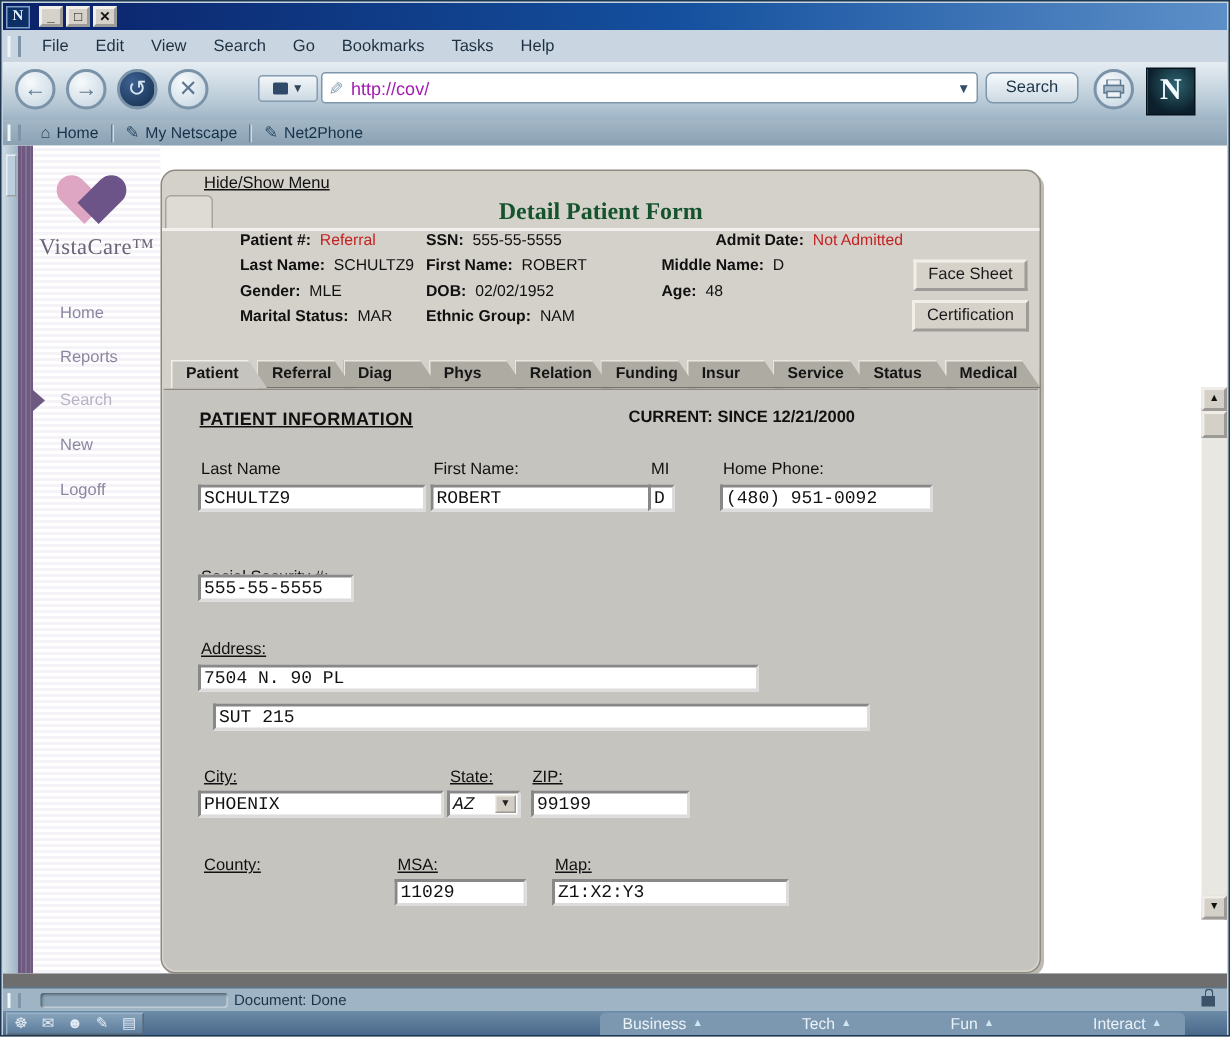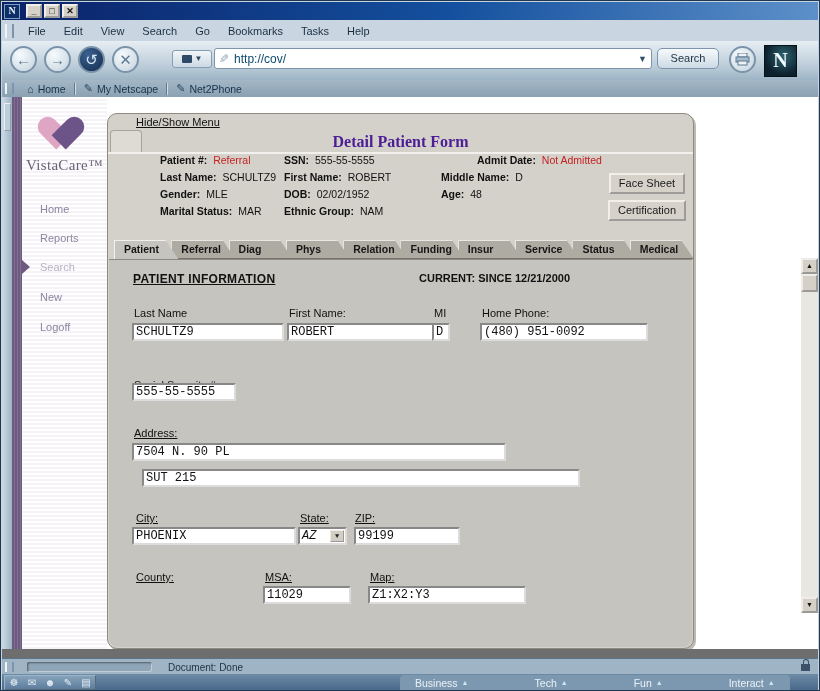--- a/index.html
+++ b/index.html
@@ -33,21 +33,21 @@
     border:2px solid #7b93a8;background:radial-gradient(circle at 35% 30%,#f6fafc,#c3d3df);
     color:#5d7890;font-size:15px;line-height:24px;text-align:center;box-sizing:border-box;}
   .navbtn.dark{background:radial-gradient(circle at 35% 30%,#3d6191,#132c4c);color:#d6e6f2;}
   .bmarkbox{top:9px;height:16px;width:38px;border:1px solid #879db1;border-radius:3px;
     background:linear-gradient(#f2f6f9,#ccd9e3);display:flex;align-items:center;justify-content:center;gap:3px;}
   .bmarkglyph{width:10px;height:8px;background:#2e4a68;border-radius:1px;}
   .combo-arrow{font-size:8px;color:#30475c;line-height:8px;}
   .urlfield{top:7px;height:21px;background:#fff;border:1px solid #7e96ab;border-radius:3px;
     display:flex;align-items:center;padding:0 4px;box-sizing:border-box;}
   .urlpen{color:#8aa2b4;font-size:12px;margin-right:5px;transform:scaleX(-1);}
-  .urltext{font-size:12px;color:#0c4a6e;flex:1;}
+  .urltext{font-size:12px;color:#a21caf;flex:1;}
   .urldrop{font-size:9px;color:#33506b;}
   .searchbtn{top:7px;height:21px;width:62px;border:1px solid #7e96ab;border-radius:5px;
     background:linear-gradient(#f7fafc,#ccd9e3);font-size:11px;color:#1c3347;
     text-align:center;line-height:19px;box-sizing:border-box;}
   .printbtn{top:5px;width:27px;height:27px;border-radius:50%;border:2px solid #7b93a8;
     background:radial-gradient(circle at 35% 30%,#f6fafc,#c3d3df);box-sizing:border-box;
     display:flex;align-items:center;justify-content:center;}
   .nlogo{top:4px;width:31px;height:30px;background:radial-gradient(circle at 60% 35%,#2e6470,#0c1f2c 70%);
     border:1px solid #061219;color:#f2fbff;font:bold 20px/28px "Liberation Serif",serif;text-align:center;}
   
@@ -78,21 +78,21 @@
   .navarrow{left:20px;width:0;height:0;border-left:8px solid #6e5a80;
     border-top:7px solid transparent;border-bottom:7px solid transparent;}
   
   .panel{left:105px;top:16px;width:587px;height:536px;background:#d4d1ca;
     border:1px solid #8e8a80;border-radius:10px;box-sizing:border-box;
     box-shadow:2px 2px 0 #bdbab2;}
   .hslink{left:28px;top:2px;font-size:11px;color:#111;text-decoration:underline;}
   .notch{left:2px;top:16px;width:30px;height:22px;background:#dedbd4;
     border:1px solid #a8a49c;border-bottom:none;border-radius:4px 4px 0 0;}
   .ptitle{left:0;right:0;top:17px;height:21px;text-align:center;
-    font:bold 16px/21px "Liberation Serif",serif;color:#4c1d95;
+    font:bold 16px/21px "Liberation Serif",serif;color:#14532d;
     border-bottom:2px solid #f2f0ec;}
   .srow{height:15px;font-size:10.5px;color:#111;white-space:nowrap;}
   .slabel{font-weight:bold;}
   .sval{margin-left:3px;}
   .red{color:#c32222;}
   .btn95{background:#d6d2ca;border:2px outset #f2efe9;font-size:11px;color:#1a1a1a;
     text-align:center;box-sizing:border-box;line-height:16px;}
   
   .tabstrip{left:6px;right:6px;top:126px;height:19px;display:flex;}
   .tab{flex:1;margin-right:-7px;position:relative;background:#aeaba3;
@@ -118,21 +118,21 @@
   
   .sbar{left:799px;top:161px;width:17px;height:355px;background:#e9e7e1;}
   .sbtn{left:0;width:17px;height:16px;background:#d4d0c8;border:2px outset #f0ede8;
     font-size:7px;text-align:center;line-height:12px;color:#111;box-sizing:border-box;}
   .sthumb{left:0;top:16px;width:17px;height:18px;background:#d4d0c8;border:2px outset #f0ede8;box-sizing:border-box;}
   
   .statusbar{left:1px;right:1px;top:657px;height:16px;background:#9fb4c4;
     border-top:1px solid #5c7488;display:flex;align-items:center;}
   .ptrack{width:125px;height:10px;margin-left:8px;background:#8ea6b8;border-radius:2px;
     box-shadow:inset 1px 1px 2px rgba(0,0,0,.45),inset -1px -1px 0 rgba(255,255,255,.5);}
-  .stattext{font-size:10px;color:#1d3347;margin-left:16px;flex:1;}
+  .stattext{font-size:10px;color:#1d3347;margin-left:4px;flex:1;}
   .lock{width:9px;height:7px;background:#3c5268;position:relative;margin-right:8px;}
   .lock::before{content:'';position:absolute;left:1.5px;top:-5px;width:4px;height:4px;
     border:1.5px solid #3c5268;border-bottom:none;border-radius:3px 3px 0 0;}
   
   .taskbar{left:1px;right:1px;top:673px;height:17px;background:linear-gradient(#6d8ba6,#47678a);
     display:flex;align-items:center;}
   .tgroup{display:flex;margin-left:2px;background:linear-gradient(#86a2ba,#5d7d9d);
     border:1px outset #9ab4ca;height:15px;align-items:center;box-sizing:border-box;}
   .ticon{width:18px;text-align:center;font-size:10px;color:#e2ecf4;line-height:13px;}
   .tmenus{position:absolute;left:398px;display:flex;height:15px;top:1px;
@@ -307,21 +307,21 @@
       <div class="abs sectitle" style="left:24px;top:12px;">PATIENT INFORMATION</div>
       <div class="abs cursince" style="left:310px;top:12px;">CURRENT: SINCE  12/21/2000</div>
 
       <div class="abs flabel" style="left:25px;top:47px;">Last Name</div>
       <div class="abs flabel" style="left:180px;top:47px;">First Name:</div>
       <div class="abs flabel" style="left:325px;top:47px;">MI</div>
       <div class="abs flabel" style="left:373px;top:47px;">Home Phone:</div>
       <input class="abs tin" style="left: 23px; top: 63px; width: 152px;" value="SCHULTZ9">
       <input class="abs tin" style="left: 178px; top: 63px; width: 148px;" value="ROBERT">
       <input class="abs tin" style="left: 323px; top: 63px; width: 18px;" value="D">
-      <input class="abs tin" style="left: 371px; top: 63px; width: 168px;" value="(480) 951-0092">
+      <input class="abs tin" style="left: 371px; top: 63px; width: 142px;" value="(480) 951-0092">
 
       <div class="abs flabel u" style="left:25px;top:107px;margin-top:12px;">Social Security #:</div>
       <input class="abs tin" style="left: 23px; top: 123px; width: 104px;" value="555-55-5555">
 
       <div class="abs flabel u" style="left:25px;top:167px;">Address:</div>
       <input class="abs tin" style="left: 23px; top: 183px; width: 374px;" value="7504 N. 90 PL">
       <input class="abs tin" style="left: 23px; top: 209px; width: 438px; margin-left: 10px;" value="SUT 215">
 
       <div class="abs flabel u" style="left:27px;top:252px;">City:</div>
       <div class="abs flabel u" style="left:191px;top:252px;">State:</div>

